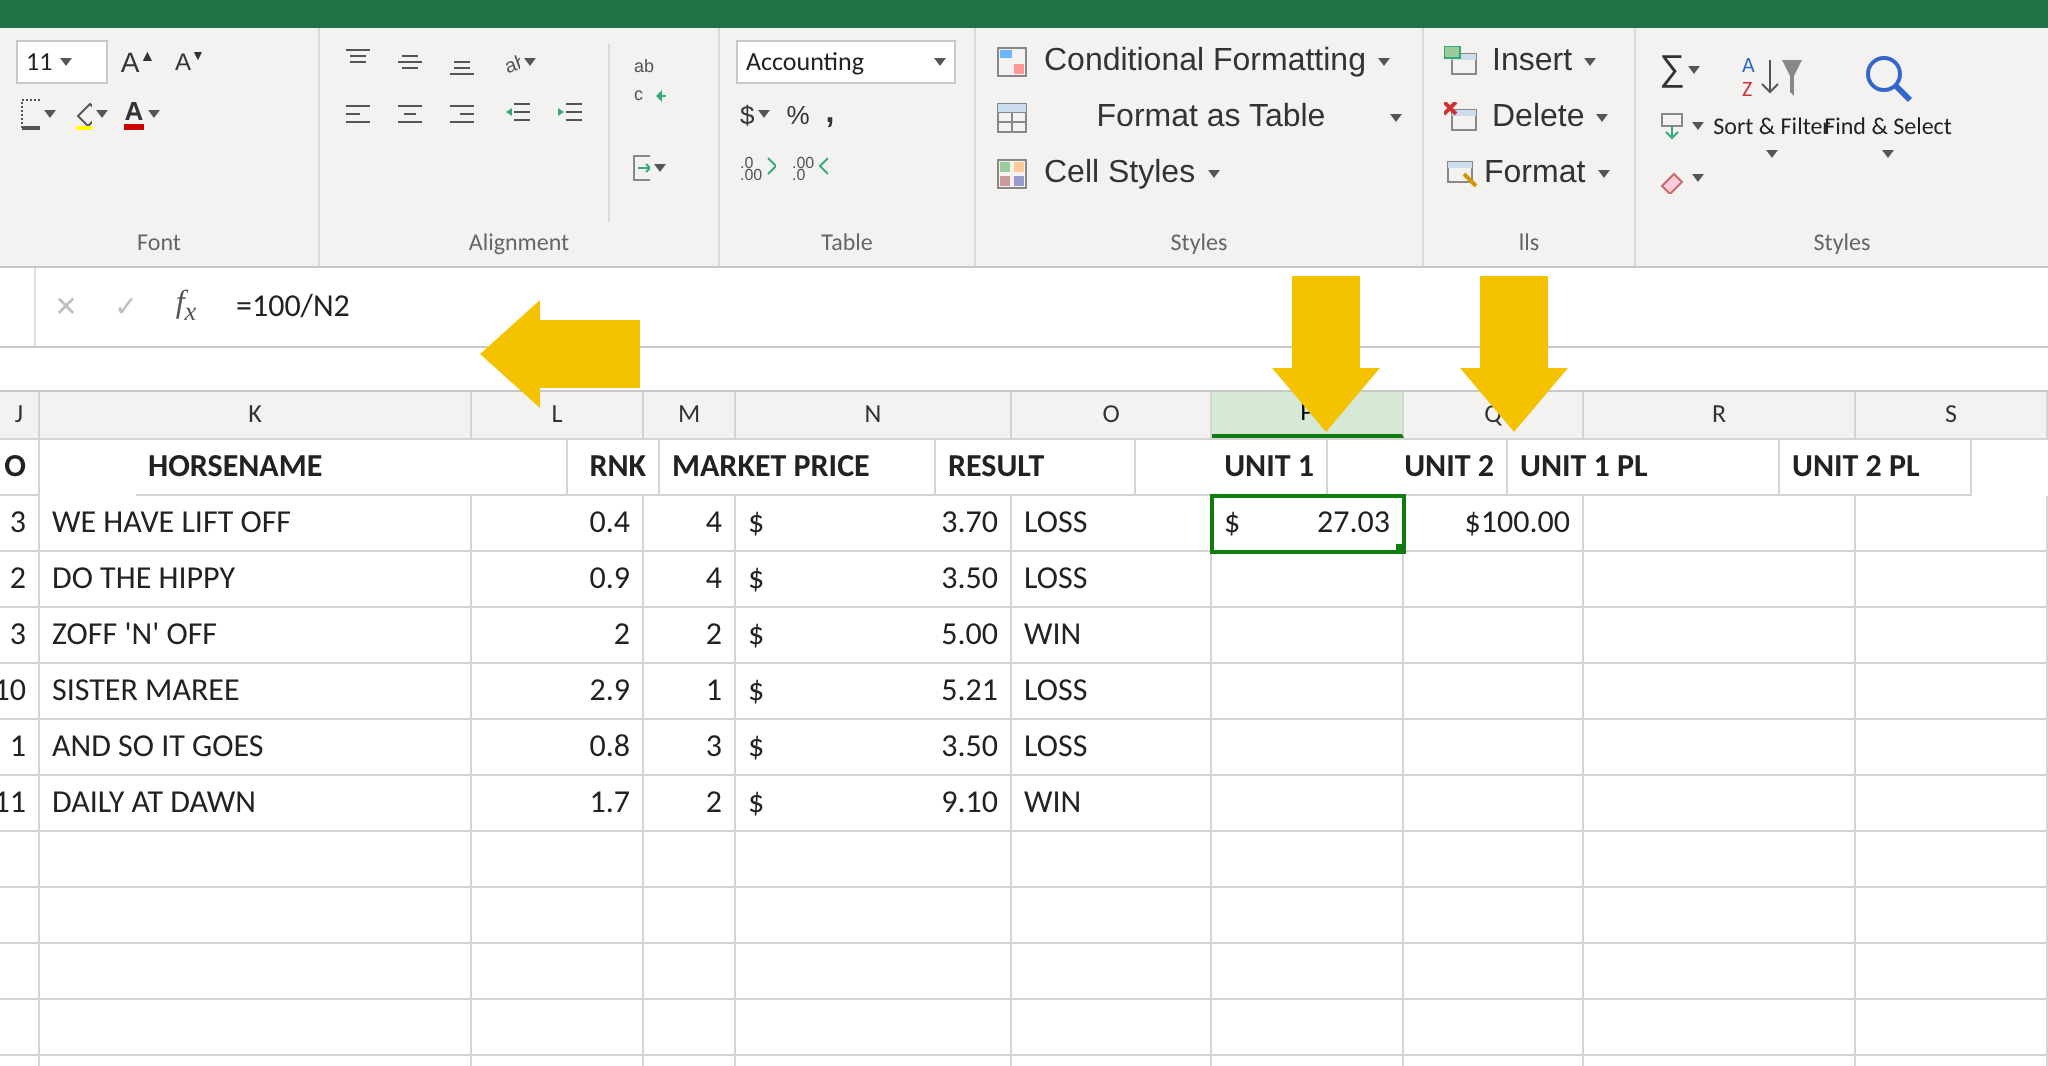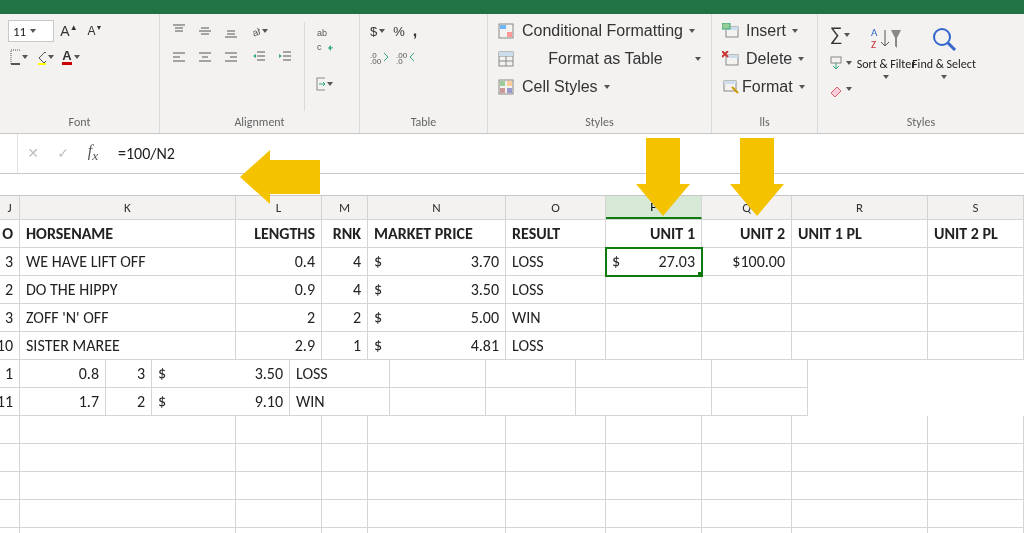--- a/index.html
+++ b/index.html
@@ -192,20 +192,24 @@
             </svg>
           <span class="caret"></span>
         </button>
       </div>
     </div>
     <div class="group-label">Alignment</div>
   </div>
 
   <div class="group" style="width:128px">
     <div class="group-body col">
+      <div class="combo dd" style="width:110px">
+        <span>Accounting</span>
+        <span class="caret" style="margin-left:auto"></span>
+      </div>
       <div class="row">
         <button class="btn dd">
             <span>$</span>
             <span class="caret"></span>
           </button>
         <button class="btn">
             <span>%</span>
           </button>
         <button class="btn">
             <span style="font-weight:bold;font-size:16px">,</span>
@@ -372,22 +376,21 @@
     <div style="width: 100px;">O</div>
     <div class="sel" style="width: 96px;">P</div>
     <div style="width: 90px;">Q</div>
     <div style="width: 136px;">R</div>
     <div style="width: 96px;">S</div>
   </div>
 
 <div class="grid" id="grid">
     <div class="grid-row">
       <div class="cell head r" style="width: 20px;">O</div>
-      <div class="cell head" style="width: 216px;">HORSENAME</div>
-      <div class="cell head r" style="width: 86px;">LENGTHS</div>
+      <div class="cell head" style="width: 216px; margin-left: 48px;">HORSENAME</div>
       <div class="cell head r" style="width: 46px;">RNK</div>
       <div class="cell head" style="width: 138px;">MARKET PRICE</div>
       <div class="cell head" style="width: 100px;">RESULT</div>
       <div class="cell head r" style="width: 96px;">UNIT 1</div>
       <div class="cell head r" style="width: 90px;">UNIT 2</div>
       <div class="cell head" style="width: 136px;">UNIT 1 PL</div>
       <div class="cell head" style="width: 96px;">UNIT 2 PL</div>
     </div>
     <div class="grid-row">
       <div class="cell r" style="width: 20px;">3</div>
@@ -437,44 +440,46 @@
       <div class="cell" style="width: 136px;"></div>
       <div class="cell" style="width: 96px;"></div>
     </div>
     <div class="grid-row">
       <div class="cell r" style="width: 20px;">10</div>
       <div class="cell" style="width: 216px;">SISTER MAREE</div>
       <div class="cell r" style="width: 86px;">2.9</div>
       <div class="cell r" style="width: 46px;">1</div>
       <div class="cell" style="width: 138px; display: flex; justify-content: space-between;">
         <span>$</span>
-        <span>4.81</span>
+        <span>5.21</span>
       </div>
       <div class="cell" style="width: 100px;">LOSS</div>
       <div class="cell" style="width: 96px;"></div>
       <div class="cell r" style="width: 90px;"></div>
       <div class="cell" style="width: 136px;"></div>
       <div class="cell" style="width: 96px;"></div>
     </div>
     <div class="grid-row">
       <div class="cell r" style="width: 20px;">1</div>
+      <div class="cell" style="width: 216px;">AND SO IT GOES</div>
       <div class="cell r" style="width: 86px;">0.8</div>
       <div class="cell r" style="width: 46px;">3</div>
       <div class="cell" style="width: 138px; display: flex; justify-content: space-between;">
         <span>$</span>
         <span>3.50</span>
       </div>
       <div class="cell" style="width: 100px;">LOSS</div>
       <div class="cell" style="width: 96px;"></div>
       <div class="cell r" style="width: 90px;"></div>
       <div class="cell" style="width: 136px;"></div>
       <div class="cell" style="width: 96px;"></div>
     </div>
     <div class="grid-row">
       <div class="cell r" style="width: 20px;">11</div>
+      <div class="cell" style="width: 216px;">DAILY AT DAWN</div>
       <div class="cell r" style="width: 86px;">1.7</div>
       <div class="cell r" style="width: 46px;">2</div>
       <div class="cell" style="width: 138px; display: flex; justify-content: space-between;">
         <span>$</span>
         <span>9.10</span>
       </div>
       <div class="cell" style="width: 100px;"> WIN</div>
       <div class="cell" style="width: 96px;"></div>
       <div class="cell r" style="width: 90px;"></div>
       <div class="cell" style="width: 136px;"></div>

